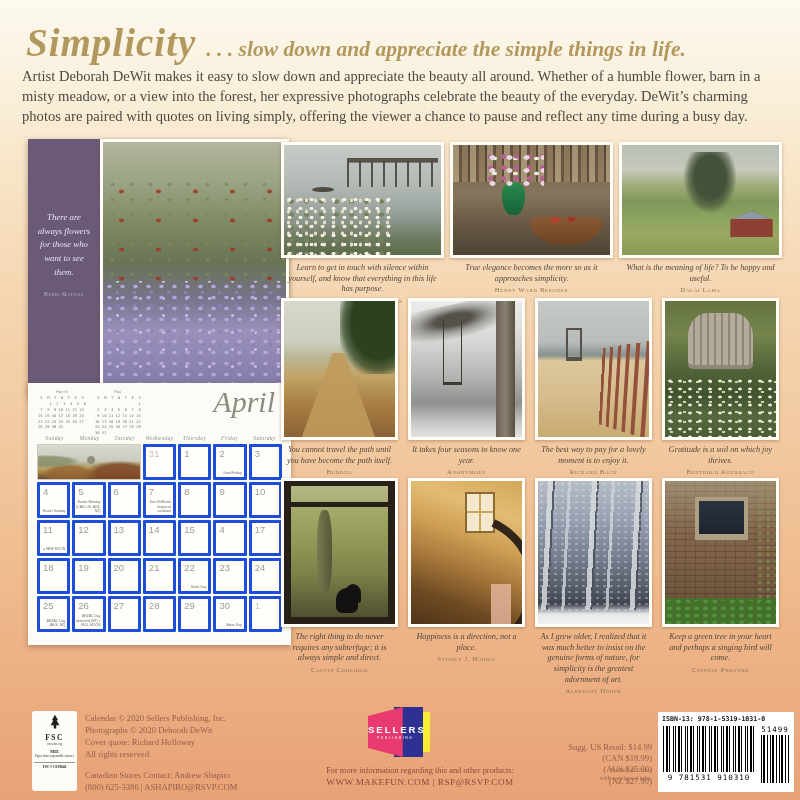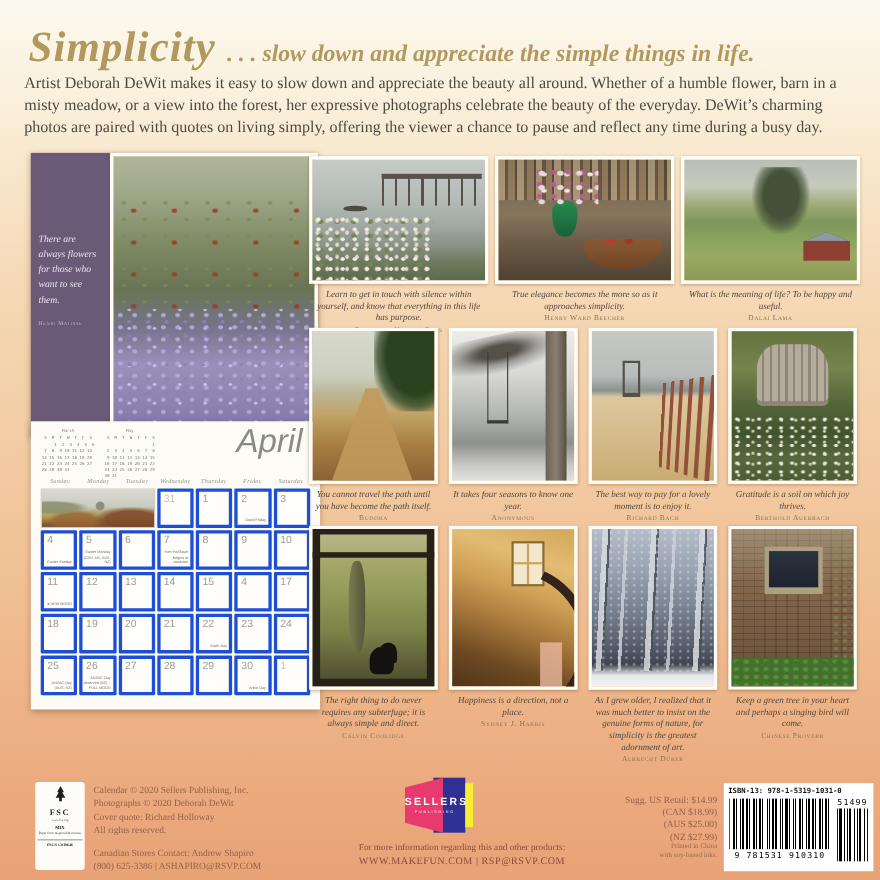--- a/index.html
+++ b/index.html
@@ -6,21 +6,21 @@
   #page{position:relative;width:800px;height:800px;overflow:hidden;
     font-family:"Liberation Serif", serif;
     background:linear-gradient(180deg,#fcf9ef 0%,#faf1de 10%,#f8e6ca 20%,#f5d7b3 35%,#f2c9a0 55%,#efbb8f 72%,#ebac80 88%,#e8a276 100%);}
   
   .titleline{position:absolute;left:26px;top:20px;width:756px;display:flex;align-items:baseline;gap:10px;white-space:nowrap;}
   .title{font-size:39px;font-weight:bold;font-style:italic;color:#b2985c;letter-spacing:1px;}
   .subtitle{font-size:21.5px;font-style:italic;font-weight:bold;color:#b2985c;}
   .desc{position:absolute;left:22px;top:66px;width:758px;margin:0;font-size:14.6px;line-height:1.38;color:#4b4a42;}
   
   .cover{position:absolute;left:28px;top:139px;width:261px;height:258px;display:flex;box-shadow:0 2px 6px rgba(100,60,30,.45);}
-  .cover-band{width:72px;background:#6a5a78;color:#e9e3f1;box-sizing:border-box;padding:72px 7px 0;}
+  .cover-band{width:72px;background:#6a5a78;color:#e9e3f1;text-align:center;box-sizing:border-box;padding:72px 7px 0;}
   .cover-quote{margin:0;font-size:8.8px;font-style:italic;line-height:1.55;}
   .cover-attr{margin:12px 0 0;font-size:5.2px;letter-spacing:.6px;color:#bfb2d2;font-variant:small-caps;}
   .cover-photo{flex:1;position:relative;overflow:hidden;}
   
   .photo{position:relative;overflow:hidden;border:3px solid #fffdf5;box-shadow:0 1px 3px rgba(110,70,40,.4);box-sizing:border-box;}
   .fx{position:absolute;display:block;}
   
   .flower-garden{background:linear-gradient(180deg,#b2b69c 0%,#9ca586 15%,#7e8a64 32%,#687454 48%,#77748c 62%,#9a90ba 75%,#8d84b2 88%,#7e76a4 100%);}
   .flower-garden .fx.a{left:0;right:0;bottom:0;top:55%;background-image:radial-gradient(#b3a6d8 1.8px,transparent 2.6px),radial-gradient(#8d80b8 1.5px,transparent 2.3px),radial-gradient(#cfc4ea 1.2px,transparent 2px);background-size:13px 11px,17px 13px,23px 17px;background-position:0 0,6px 5px,3px 9px;}
   .flower-garden .fx.b{left:0;right:0;top:14%;bottom:45%;background-image:radial-gradient(#a03824 2px,transparent 3px),radial-gradient(#7c8a58 1.6px,transparent 2.4px);background-size:37px 29px,19px 15px;opacity:.85;}
@@ -74,21 +74,21 @@
   
   .brick-wall{background-color:#7e6148;background-image:linear-gradient(180deg,rgba(190,180,150,.55) 0%,rgba(150,120,90,.25) 35%,rgba(90,70,50,.3) 75%,rgba(60,50,35,.45) 100%),repeating-linear-gradient(0deg,rgba(50,35,25,.4) 0 1px,transparent 1px 6px),repeating-linear-gradient(90deg,rgba(50,35,25,.3) 0 1px,transparent 1px 10px);}
   .brick-wall::before{content:"";position:absolute;right:0;top:0;width:18%;height:100%;background-image:radial-gradient(rgba(130,150,80,.55) 1.5px,transparent 2.5px);background-size:8px 7px;}
   .brick-wall .fx.a{left:27%;top:11%;width:48%;height:30%;background:linear-gradient(#2c3340,#1d232e);border:4px solid #ad9f82;border-bottom-width:6px;box-sizing:border-box;}
   .brick-wall .fx.b{left:0;right:0;bottom:0;top:82%;background:radial-gradient(#3f7427 2.5px,transparent 3.4px),radial-gradient(#54923a 2px,transparent 3px),#466f2e;background-size:13px 9px,9px 7px;}
   
   .calpage{position:absolute;left:28px;top:383px;width:263px;height:262px;background:#fcfbf5;box-shadow:0 2px 6px rgba(100,60,30,.4);}
   .minis{position:absolute;left:10px;top:6px;display:flex;gap:9px;}
   .mini-name{font-size:3.8px;text-align:center;color:#8a8a80;margin:0 0 1px;font-family:"DejaVu Sans Mono",monospace;}
   .mini-grid{font-family:"DejaVu Sans Mono",monospace;font-size:3.8px;line-height:1.55;color:#77776e;margin:0;white-space:pre;}
-  .cal-month{position:absolute;right:16px;top:2px;font-size:30px;font-style:italic;color:#8b8b82;font-family:Liberation Sans, sans-serif;}
+  .cal-month{position:absolute;right:16px;top:2px;font-size:30px;font-style:italic;color:#8b8b82;font-family:Liberation Serif, serif;}
   .cal-weekdays{position:absolute;left:9px;top:52px;width:245px;display:grid;grid-template-columns:repeat(7,1fr);}
   .wd{text-align:center;font-size:5.6px;font-style:italic;color:#93938a;letter-spacing:.3px;}
   .cal-grid{position:absolute;left:9px;top:61px;width:245px;display:grid;grid-template-columns:repeat(7,1fr);grid-auto-rows:36px;gap:2px;}
   .cell{position:relative;background:#fffefb;border:3px solid #1d4ed8;border-radius:1px;box-sizing:border-box;}
   .dnum{position:absolute;left:3px;top:1px;font-size:9.5px;color:#9c9c93;font-family:"Liberation Sans",sans-serif;}
   .cell.outside .dnum{color:#c6c2b4;}
   .note{position:absolute;right:2px;bottom:2px;font-size:3.4px;line-height:1.25;color:#6e6e66;text-align:right;max-width:92%;font-family:"Liberation Sans",sans-serif;}
   .cell.photo-cell{grid-column:span 3;border:1px solid #cfcabc;background:radial-gradient(circle at 52% 44%,#8f8d7c 0 6%,transparent 8%),radial-gradient(ellipse at 8% 48%,rgba(140,145,110,.9) 0 18%,transparent 26%),radial-gradient(ellipse at 80% 80%,rgba(125,70,40,.85) 0 20%,transparent 30%),radial-gradient(ellipse at 30% 85%,rgba(150,100,50,.8) 0 18%,transparent 26%),linear-gradient(180deg,#d8d9d1 0%,#cbccc0 45%,#b3ad85 58%,#bb9d58 72%,#8f6c38 88%,#6b482a 100%);}
   
   .mrow{position:absolute;display:flex;}
@@ -112,21 +112,21 @@
   .sellers{position:absolute;left:368px;top:707px;width:62px;height:50px;}
   .sellers .blue{position:absolute;left:42%;top:0;width:46%;height:100%;background:#2e3192;}
   .sellers .pink{position:absolute;left:0;top:0;width:56%;height:100%;background:#e83a6e;clip-path:polygon(0 18%,100% 0,100% 100%,0 82%);}
   .sellers .yellow{position:absolute;right:0;top:10%;width:12%;height:80%;background:#f9ed32;}
   .sellers .wordmark{position:absolute;left:0;top:34%;width:88%;text-align:center;color:#fff;font-family:"Liberation Sans",sans-serif;font-weight:bold;font-size:9.5px;letter-spacing:2px;margin:0;}
   .sellers .wordsub{position:absolute;left:0;top:58%;width:88%;text-align:center;color:#fff;font-family:"Liberation Sans",sans-serif;font-size:3.4px;letter-spacing:1.6px;margin:0;}
   .info{position:absolute;left:300px;top:766px;width:240px;text-align:center;color:#8a4a3a;}
   .info p{margin:0;}
   .info-1{font-size:8.4px;}
   .info-2{font-size:9.2px;letter-spacing:.5px;margin-top:2px !important;}
-  .pricing{position:absolute;left:530px;top:722px;width:122px;text-align:right;font-size:8.6px;line-height:1.3;color:#95604a;}
+  .pricing{position:absolute;left:530px;top:742px;width:122px;text-align:right;font-size:8.6px;line-height:1.3;color:#95604a;}
   .pricing p,.printed p{margin:0;}
   .printed{position:absolute;left:530px;top:766px;width:122px;text-align:right;font-size:6.4px;line-height:1.3;color:#9a6a50;}
   .barcode{position:absolute;left:658px;top:712px;width:136px;height:80px;background:#fff;box-sizing:border-box;padding:3px 4px;}
   .isbn-label{font-family:"DejaVu Sans Mono",monospace;font-size:6.6px;font-weight:bold;text-align:left;margin:0;color:#111;}
   .bars-main{position:absolute;left:5px;top:14px;width:92px;height:46px;background:repeating-linear-gradient(90deg,#000 0 1px,#fff 1px 3px,#000 3px 5px,#fff 5px 6px,#000 6px 7px,#fff 7px 10px,#000 10px 11px,#fff 11px 12px);}
   .bars-digits{position:absolute;left:2px;top:61px;width:98px;text-align:center;font-family:"DejaVu Sans Mono",monospace;font-size:7.5px;letter-spacing:1px;margin:0;color:#000;}
   .addon-digits{position:absolute;left:102px;top:13px;width:30px;text-align:center;font-family:"DejaVu Sans Mono",monospace;font-size:7.5px;letter-spacing:1px;margin:0;color:#000;}
   .bars-addon{position:absolute;left:103px;top:23px;width:28px;height:48px;background:repeating-linear-gradient(90deg,#000 0 1px,#fff 1px 2px,#000 2px 4px,#fff 4px 6px,#000 6px 7px,#fff 7px 9px);}
 </style>
 </head>

